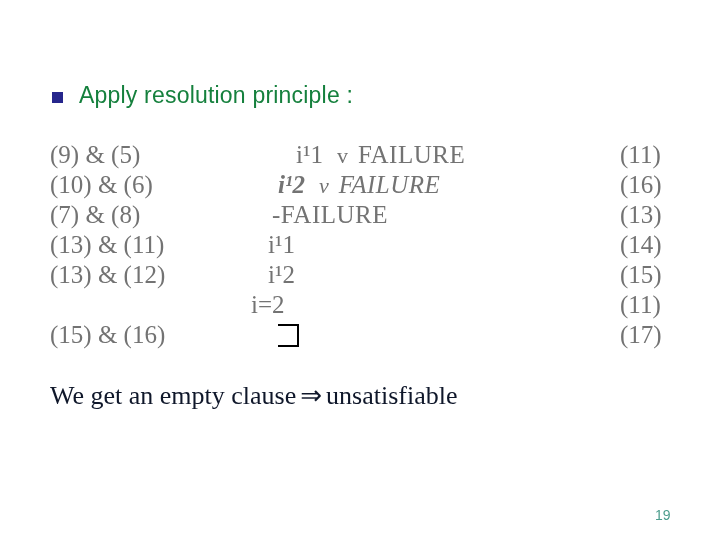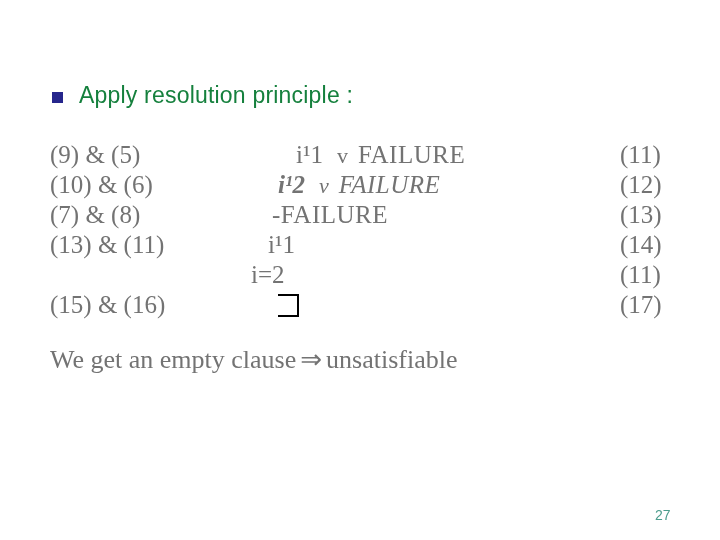--- a/index.html
+++ b/index.html
@@ -93,23 +93,23 @@
     border: 2px solid #000000;
     border-left: none;
     position: relative;
     top: 3px;
   }
 
   
   .conclusion {
     position: absolute;
     left: 50px;
-    top: 344px;
+    top: 380px;
     font-size: 26px;
-    color: #737373;
+    color: #0f172a;
     white-space: nowrap;
   }
   .conclusion .line-1 {
     display: block;
     height: 36px;
   }
   .conclusion .line-2 {
     display: block;
     padding-left: 45px;
     height: 36px;
@@ -145,39 +145,46 @@
       <span class="lit">i¹1</span><span class="disj">v</span><span class="failure">FAILURE</span>
     </span>
     <span class="col-ref">(11)</span>
   </div>
 
   <div class="deriv-row">
     <span class="col-premises">(10)  &amp;  (6)</span>
     <span class="col-result" style="left:228px;font-style:italic;">
       <span class="lit lit-bold-i">i¹2</span><span class="disj">v</span><span class="failure">FAILURE</span>
     </span>
-    <span class="col-ref">(12)</span>
+    <span class="col-ref">(16)</span>
   </div>
 
   <div class="deriv-row">
     <span class="col-premises">(7)  &amp;  (8)</span>
     <span class="col-result" style="left:222px;">
       <span class="failure">-FAILURE</span>
     </span>
     <span class="col-ref">(13)</span>
   </div>
 
   <div class="deriv-row">
     <span class="col-premises">(13)  &amp;  (11)</span>
     <span class="col-result" style="left:218px;">
       <span class="lit">i¹1</span>
     </span>
     <span class="col-ref">(14)</span>
   </div>
 
+  <div class="deriv-row">
+    <span class="col-premises">(13)  &amp;  (12)</span>
+    <span class="col-result" style="left:218px;">
+      <span class="lit">i¹2</span>
+    </span>
+    <span class="col-ref">(15)</span>
+  </div>
 
   <div class="deriv-row">
     <span class="col-result" style="left:201px;">
       <span class="lit">i=2</span>
     </span>
     <span class="col-ref">(11)</span>
   </div>
 
   <div class="deriv-row">
     <span class="col-premises">(15)  &amp;  (16)</span>
@@ -188,13 +195,13 @@
   </div>
 
 </div>
 
 <div class="conclusion">
   <span class="line-1">
     <span>We get an empty clause</span><span class="arrow">⇒</span><span>unsatisfiable</span>
   </span>
 </div>
 
-<div class="page-number">27</div>
+<div class="page-number">19</div>
 
 </body></html>

